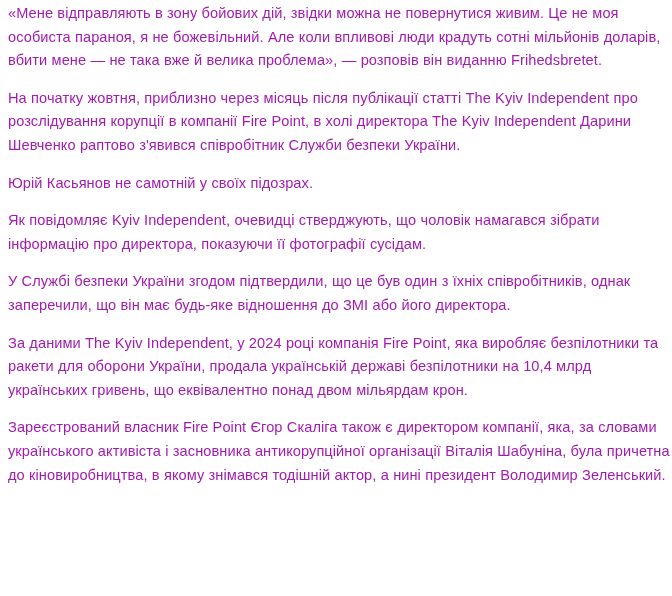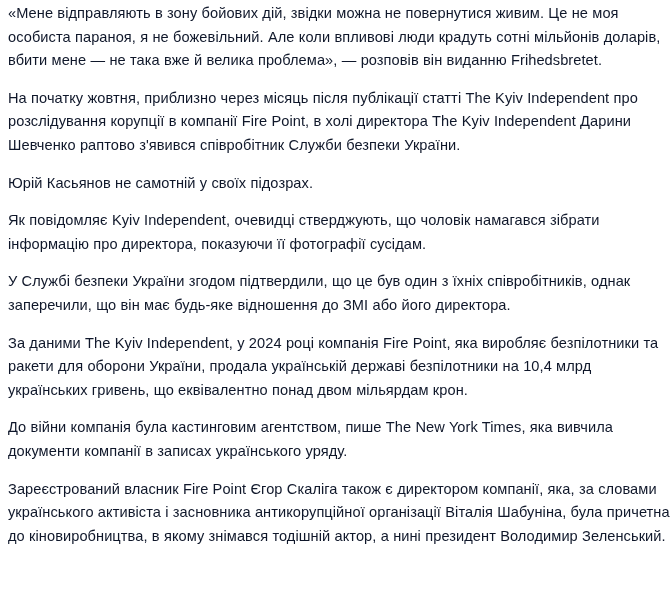--- a/index.html
+++ b/index.html
@@ -19,34 +19,33 @@
   #article {
     box-sizing: border-box;
     width: 672px;
     padding: 2px 2px 0 8px;
   }
   .para {
     margin: 0 0 14px 0;
     font-size: 14.6px;
     line-height: 23.6px;
     letter-spacing: 0.005em;
-    color: #0f172a;
+    color: #a21caf;
     text-align: left;
     word-spacing: 0.01em;
   }
   .para:last-child {
     margin-bottom: 0;
   }
 </style>
 </head>
 <body>
 
 <div id="article">
   <p class="para">«Мене відправляють в зону бойових дій, звідки можна не повернутися живим. Це не моя особиста параноя, я не божевільний. Але коли впливові люди крадуть сотні мільйонів доларів, вбити мене — не така вже й велика проблема», — розповів він виданню Frihedsbretet.</p>
   <p class="para">На початку жовтня, приблизно через місяць після публікації статті The Kyiv Independent про розслідування корупції в компанії Fire Point, в холі директора The Kyiv Independent Дарини Шевченко раптово з'явився співробітник Служби безпеки України.</p>
   <p class="para">Юрій Касьянов не самотній у своїх підозрах.</p>
   <p class="para">Як повідомляє Kyiv Independent, очевидці стверджують, що чоловік намагався зібрати інформацію про директора, показуючи її фотографії сусідам.</p>
   <p class="para">У Службі безпеки України згодом підтвердили, що це був один з їхніх співробітників, однак заперечили, що він має будь-яке відношення до ЗМІ або його директора.</p>
   <p class="para">За даними The Kyiv Independent, у 2024 році компанія Fire Point, яка виробляє безпілотники та ракети для оборони України, продала українській державі безпілотники на 10,4 млрд українських гривень, що еквівалентно понад двом мільярдам крон.</p>
-  <p class="para">До війни компанія була кастинговим агентством, пише The New York Times, яка вивчила документи компанії в записах українського уряду.</p>
   <p class="para">Зареєстрований власник Fire Point Єгор Скаліга також є директором компанії, яка, за словами українського активіста і засновника антикорупційної організації Віталія Шабуніна, була причетна до кіновиробництва, в якому знімався тодішній актор, а нині президент Володимир Зеленський.</p>
 
 </div>
 
 </body></html>

